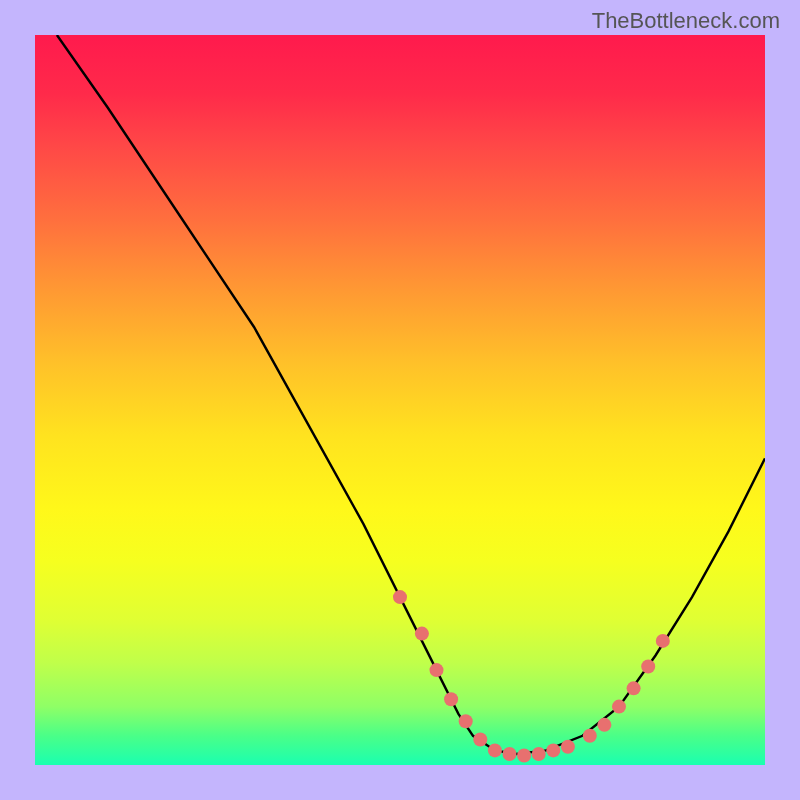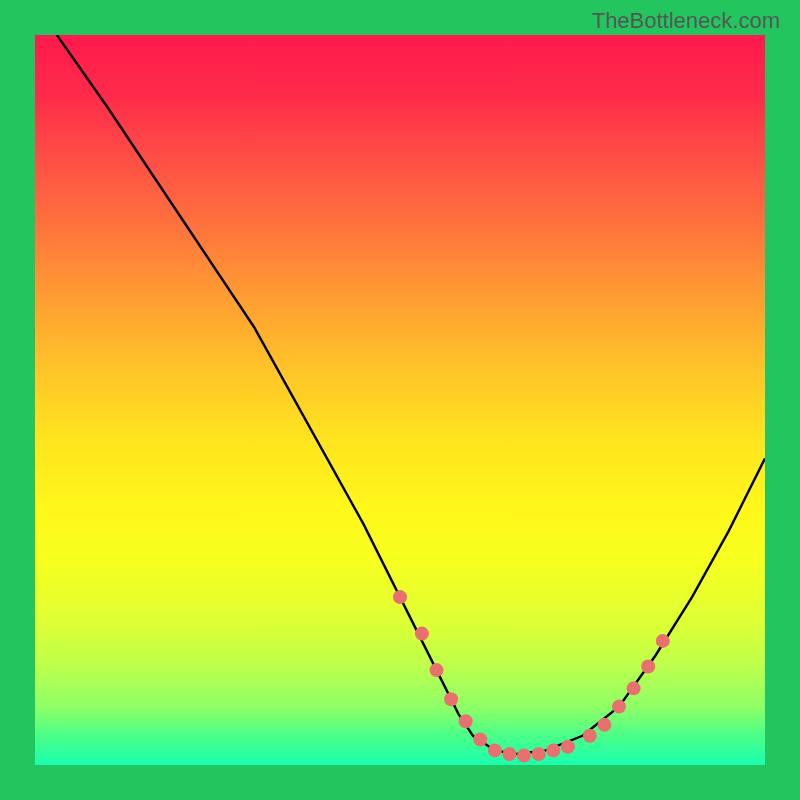--- a/index.html
+++ b/index.html
@@ -8,21 +8,21 @@
     background: #000;
     width: 800px;
     height: 800px;
     overflow: hidden;
     font-family: Arial, sans-serif;
   }
   .container {
     position: relative;
     width: 800px;
     height: 800px;
-    background: #22c55e;
+    background: #c4b5fd;
   }
   .plot-area {
     position: absolute;
     left: 35px;
     top: 35px;
     width: 730px;
     height: 730px;
     background: linear-gradient(to bottom,
       #ff1a4d 0%,
       #ff2a4a 8%,

